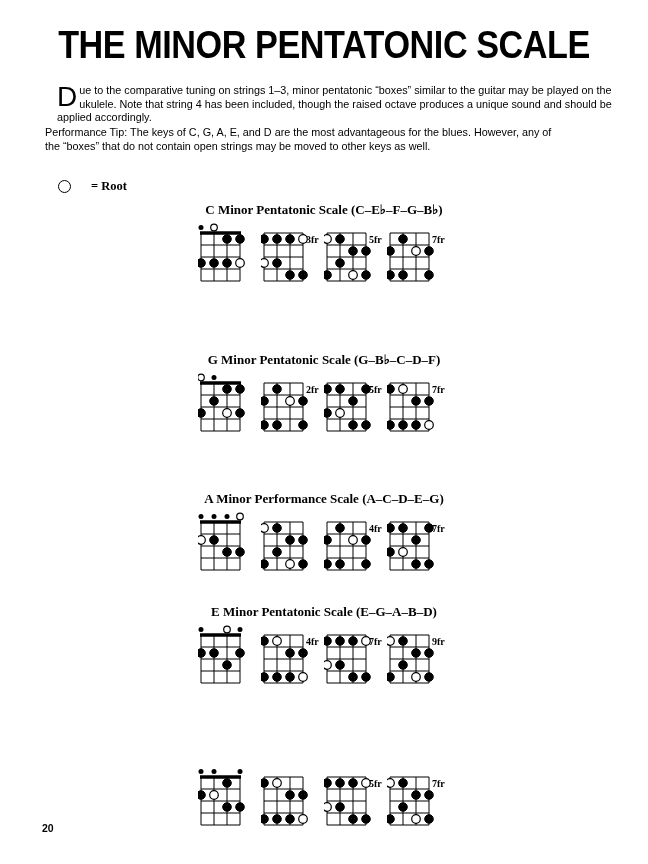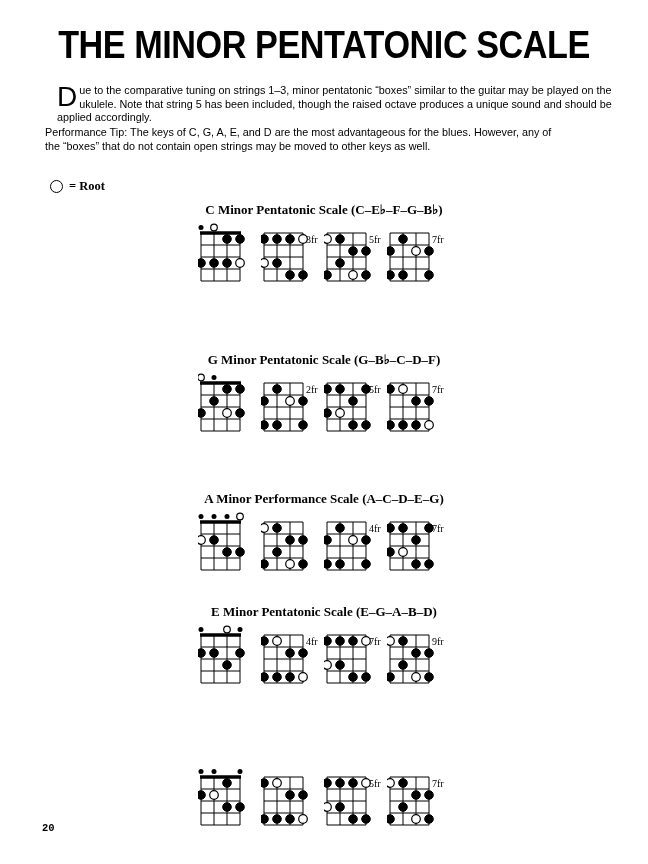--- a/index.html
+++ b/index.html
@@ -19,48 +19,48 @@
   }
   .dropcap {
     float:left; font-size:28px; line-height:25px; margin-right:2px; font-weight:400;
   }
   .tip {
     position:absolute; top:126px; left:45px; width:523px; margin:0;
     font-family:"Liberation Sans", sans-serif; font-size:10.8px; line-height:13.5px;
   }
   .tip b { font-weight:400; }
   .legend {
-    position:absolute; top:179px; left:50px;
-    display:flex; align-items:center; gap:6px;text-align:right;
+    position:absolute; top:179px; left:58px;
+    display:flex; align-items:center; gap:20px;text-align:right;
   }
   .legend-circle {
     width:11px; height:11px; border:1.5px solid #000; border-radius:50%;
     display:inline-block; background:#fff;
   }
   .legend-text {
     font-family:"Liberation Serif", serif; font-weight:bold; font-size:12.5px;
   }
   .scale-section { position:absolute; left:0; width:100%; text-align:center; }
   .scale-title {
     font-family:"Liberation Serif", serif; font-weight:bold; font-size:13px;
     margin:0 0 4px 0;
   }
-  .diagram-row { display:inline-flex; align-items:flex-start; }
+  .diagram-row { display:inline-flex; align-items:flex-start;font-weight:bold; }
   .page-number {
     position:absolute; top:822px; left:42px;
-    font-family:Liberation Mono, monospace; font-weight:bold; font-size:10.5px;
+    font-family:Liberation Sans, sans-serif; font-weight:bold; font-size:10.5px;
   }
 </style>
 </head>
 <body>
 
 <div class="page">
   <h1 class="main-title">THE MINOR PENTATONIC SCALE</h1>
 
-  <p class="intro"><span class="dropcap">D</span><span>ue to the comparative tuning on strings 1–3, minor pentatonic “boxes” similar to the guitar may be played on the ukulele. Note that string 5 has been included, though the raised octave produces a unique sound and should be applied accordingly.</span></p>
+  <p class="intro"><span class="dropcap">D</span><span>ue to the comparative tuning on strings 1–3, minor pentatonic “boxes” similar to the guitar may be played on the ukulele. Note that string 4 has been included, though the raised octave produces a unique sound and should be applied accordingly.</span></p>
 
   <p class="tip"><b>Performance Tip:</b> <span>The keys of C, G, A, E, and D are the most advantageous for the blues. However, any of the “boxes” that do not contain open strings may be moved to other keys as well.</span></p>
 
   <div class="legend">
     <span class="legend-circle"></span>
     <span class="legend-text">= Root</span>
   </div>
 
   <div id="sections">
       <div class="scale-section" style="top: 202px;"><div class="scale-title">C Minor Pentatonic Scale (C–E♭–F–G–B♭)</div><div class="diagram-row">

